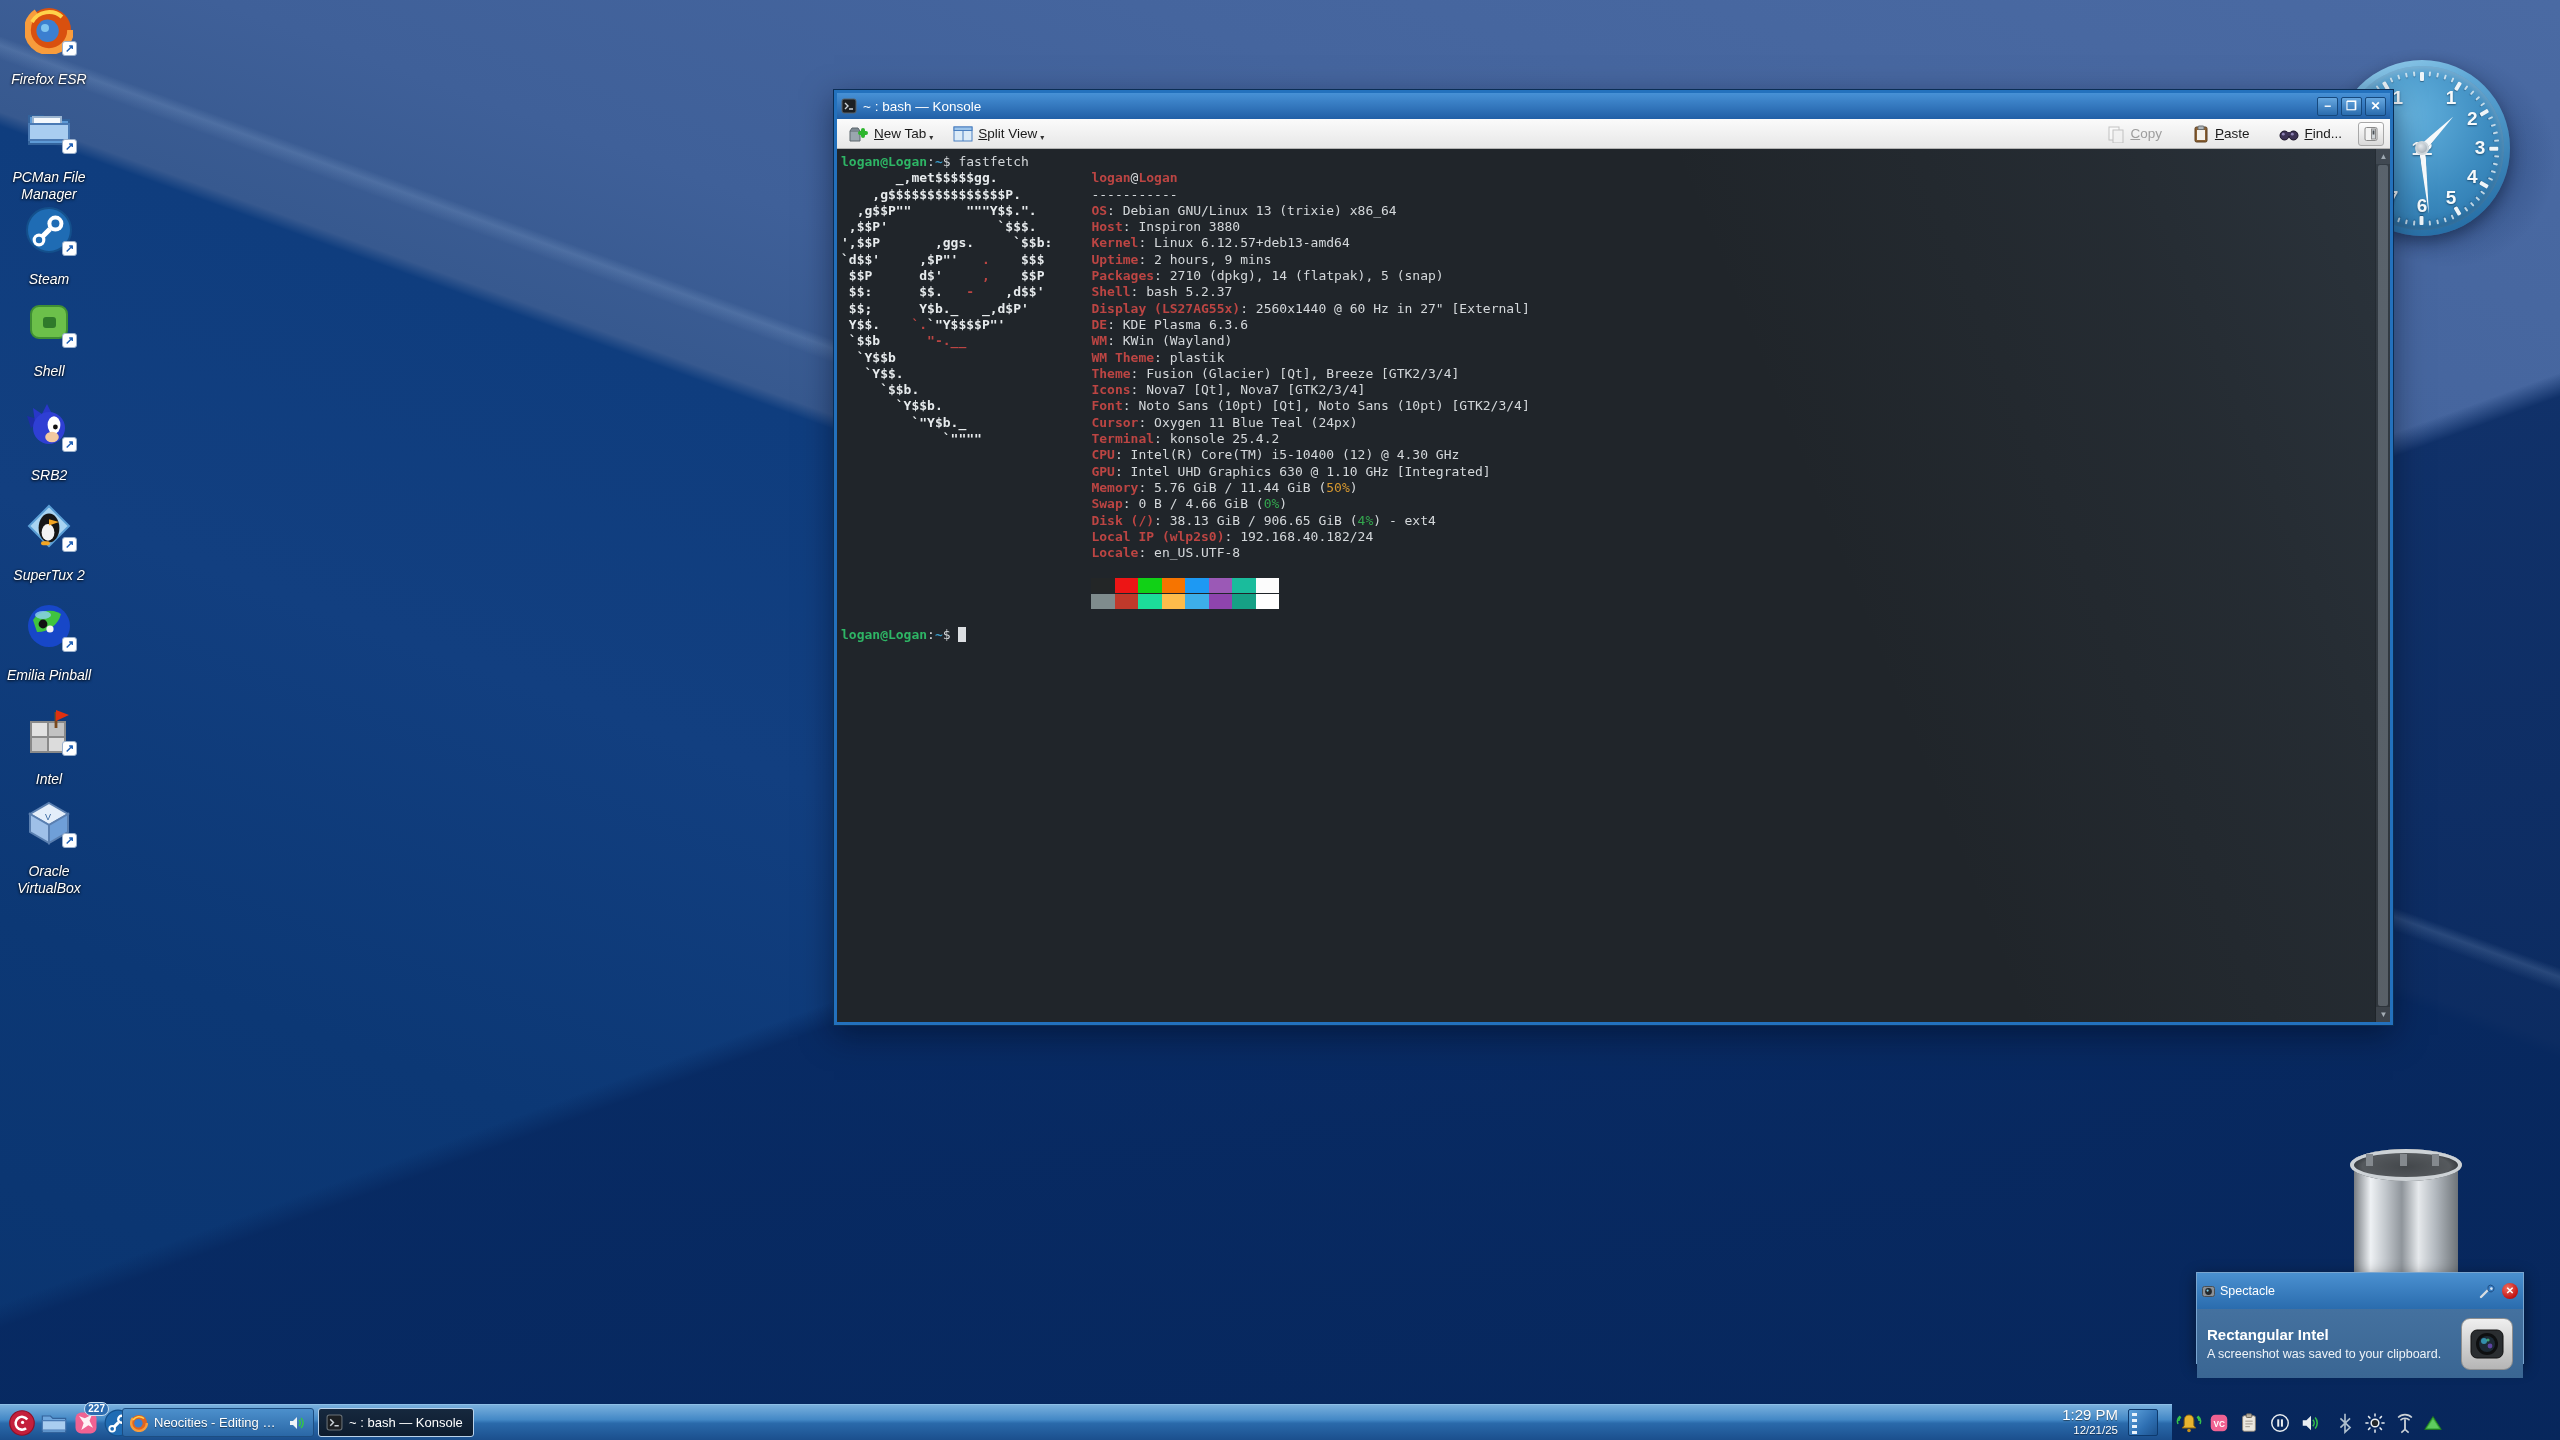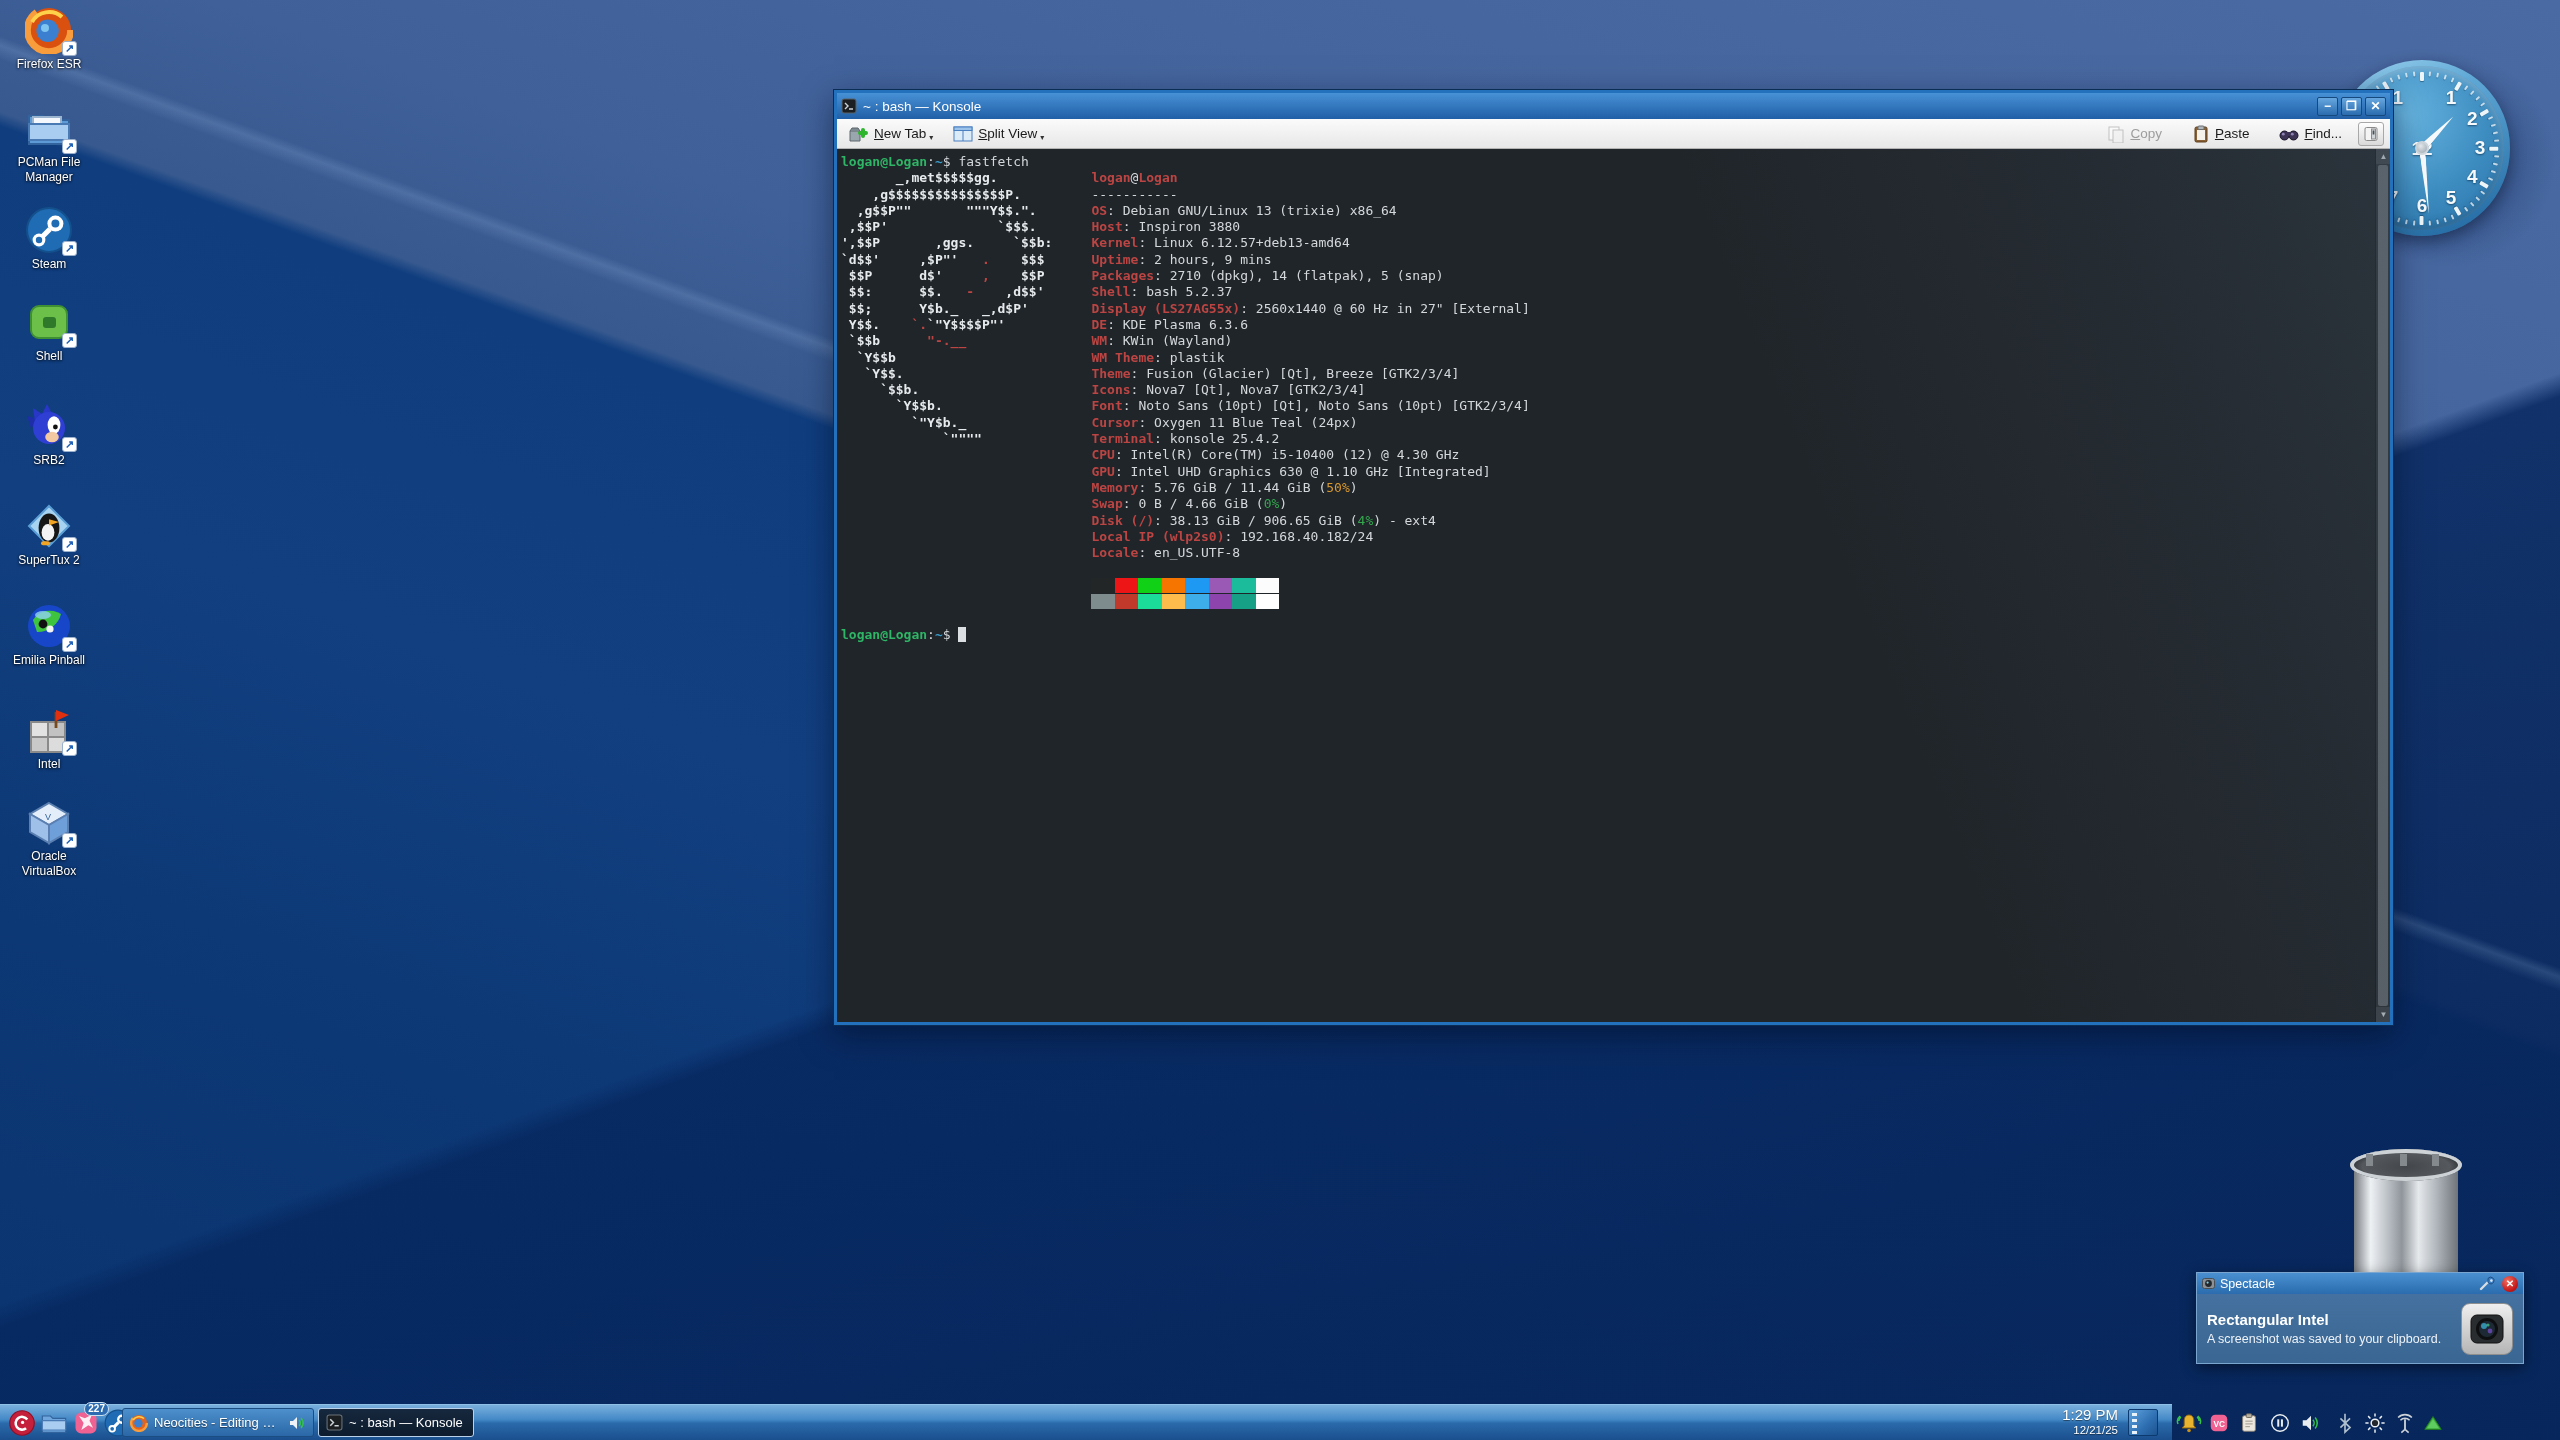--- a/index.html
+++ b/index.html
@@ -12,21 +12,21 @@
       radial-gradient(circle 150px at 2448px 160px, rgba(8,34,80,.50), rgba(8,34,80,0) 72%),
       linear-gradient(200deg, rgba(255,255,255,0) 40.8%, rgba(170,200,235,.18) 41.2%, rgba(255,255,255,0) 41.8%),
       linear-gradient(160deg, rgba(0,0,0,0) 55%, rgba(7,40,96,.85) 56%, rgba(6,36,88,.9) 100%),
       linear-gradient(200deg, #4a6aa3 0%, #45659e 22%, #3f6099 36%, #37598f 44%, #0f3d7e 44.6%, #123f80 60%, #0c3875 78%, #0a346f 100%);
   }
 
   
   .dicon { position:absolute; left:4px; width:90px; text-align:center; cursor:default; }
   .dicon .art { position:relative; width:48px; height:48px; margin:0 auto; }
   .dicon .badge { position:absolute; right:-4px; bottom:-2px; width:15px; height:15px; background:#fff; border:1px solid #9ab0cc; border-radius:3px; font-size:11px; line-height:13px; color:#1d5fb5; font-weight:bold; }
-  .dicon .lbl { margin-top:3px; font-size:12px; line-height:1.22; color:#fff; text-shadow:0 1px 3px rgba(0,0,0,.85), 0 0 2px rgba(0,0,0,.6); }
+  .dicon .lbl { margin-top:17px; font-style:italic; font-size:14px; line-height:1.22; color:#fff; text-shadow:0 1px 3px rgba(0,0,0,.85), 0 0 2px rgba(0,0,0,.6); }
 
   
   #clock-widget { position:absolute; left:2334px; top:60px; width:176px; height:176px; border-radius:50%;
     background:linear-gradient(160deg,#9ed3ee 0%, #5fa8d6 28%, #1d659e 100%);
     box-shadow:0 6px 16px rgba(0,10,30,.45); z-index:10; }
   #clock-face { position:absolute; inset:6px; border-radius:50%;
     background:radial-gradient(circle at 40% 30%, #66b4e0 0%, #3d8cc0 55%, #256fa6 100%);
     box-shadow:inset 0 3px 8px rgba(255,255,255,.35), inset 0 -4px 10px rgba(0,30,60,.35); }
   .cl-num { position:absolute; width:24px; height:22px; margin:-11px 0 0 -12px; text-align:center;
     font-size:19px; font-weight:bold; color:#f6fafc; text-shadow:0 1px 2px rgba(0,25,50,.55); }
@@ -79,21 +79,21 @@
   .c-g { color:#33a64e; }
   .c-cur { background:#dcdfe2; }
   #term-scrollbar { position:absolute; right:0; top:0; bottom:0; width:15px; background:#2b3035; border-left:1px solid #1a1e22; }
   .sb-arrow { position:absolute; left:0; width:15px; height:15px; background:#3a3f45; color:#aab2b8; font-size:8px; text-align:center; line-height:15px; }
   #sb-up { top:0; } #sb-down { bottom:0; }
   #sb-thumb { position:absolute; left:2px; right:2px; top:16px; bottom:16px; background:linear-gradient(90deg,#5d6artifact368,#565b61); background:#585e64; border-radius:2px; }
 
   
   #notification { position:absolute; left:2196px; top:1272px; width:328px; height:92px; z-index:70;
     border:1px solid #79a5cf; box-shadow:0 4px 14px rgba(0,0,0,.45); }
-  #notif-titlebar { height:21px; background:linear-gradient(#4a90d0,#2a6cae); display:flex; align-items:center; padding:0 5px; }
+  #notif-titlebar { height:36px; background:linear-gradient(#4a90d0,#2a6cae); display:flex; align-items:center; padding:0 5px; }
   #notif-title { flex:1; color:#fff; font-size:12.5px; margin-left:5px; }
   #notif-close { width:16px; height:16px; border-radius:50%; margin-left:6px;
     background:radial-gradient(circle at 35% 30%, #f26d5f, #c11414 70%, #8f0d0d); color:#fff; font-size:10px; font-weight:bold; text-align:center; line-height:15px; }
   #notif-body { height:69px; background:linear-gradient(#44719f,#3a6693); display:flex; align-items:center; padding:6px 10px; gap:10px; }
   #notif-heading { color:#fff; font-size:15px; font-weight:bold; margin-bottom:4px; }
   #notif-message { color:#eef3f8; font-size:12.5px; }
   #notif-thumb { width:52px; height:52px; flex:0 0 auto; border-radius:9px; background:linear-gradient(#efefef,#b5b5b5); border:1px solid #8f8f8f;
     display:flex; align-items:center; justify-content:center; }
 
   

